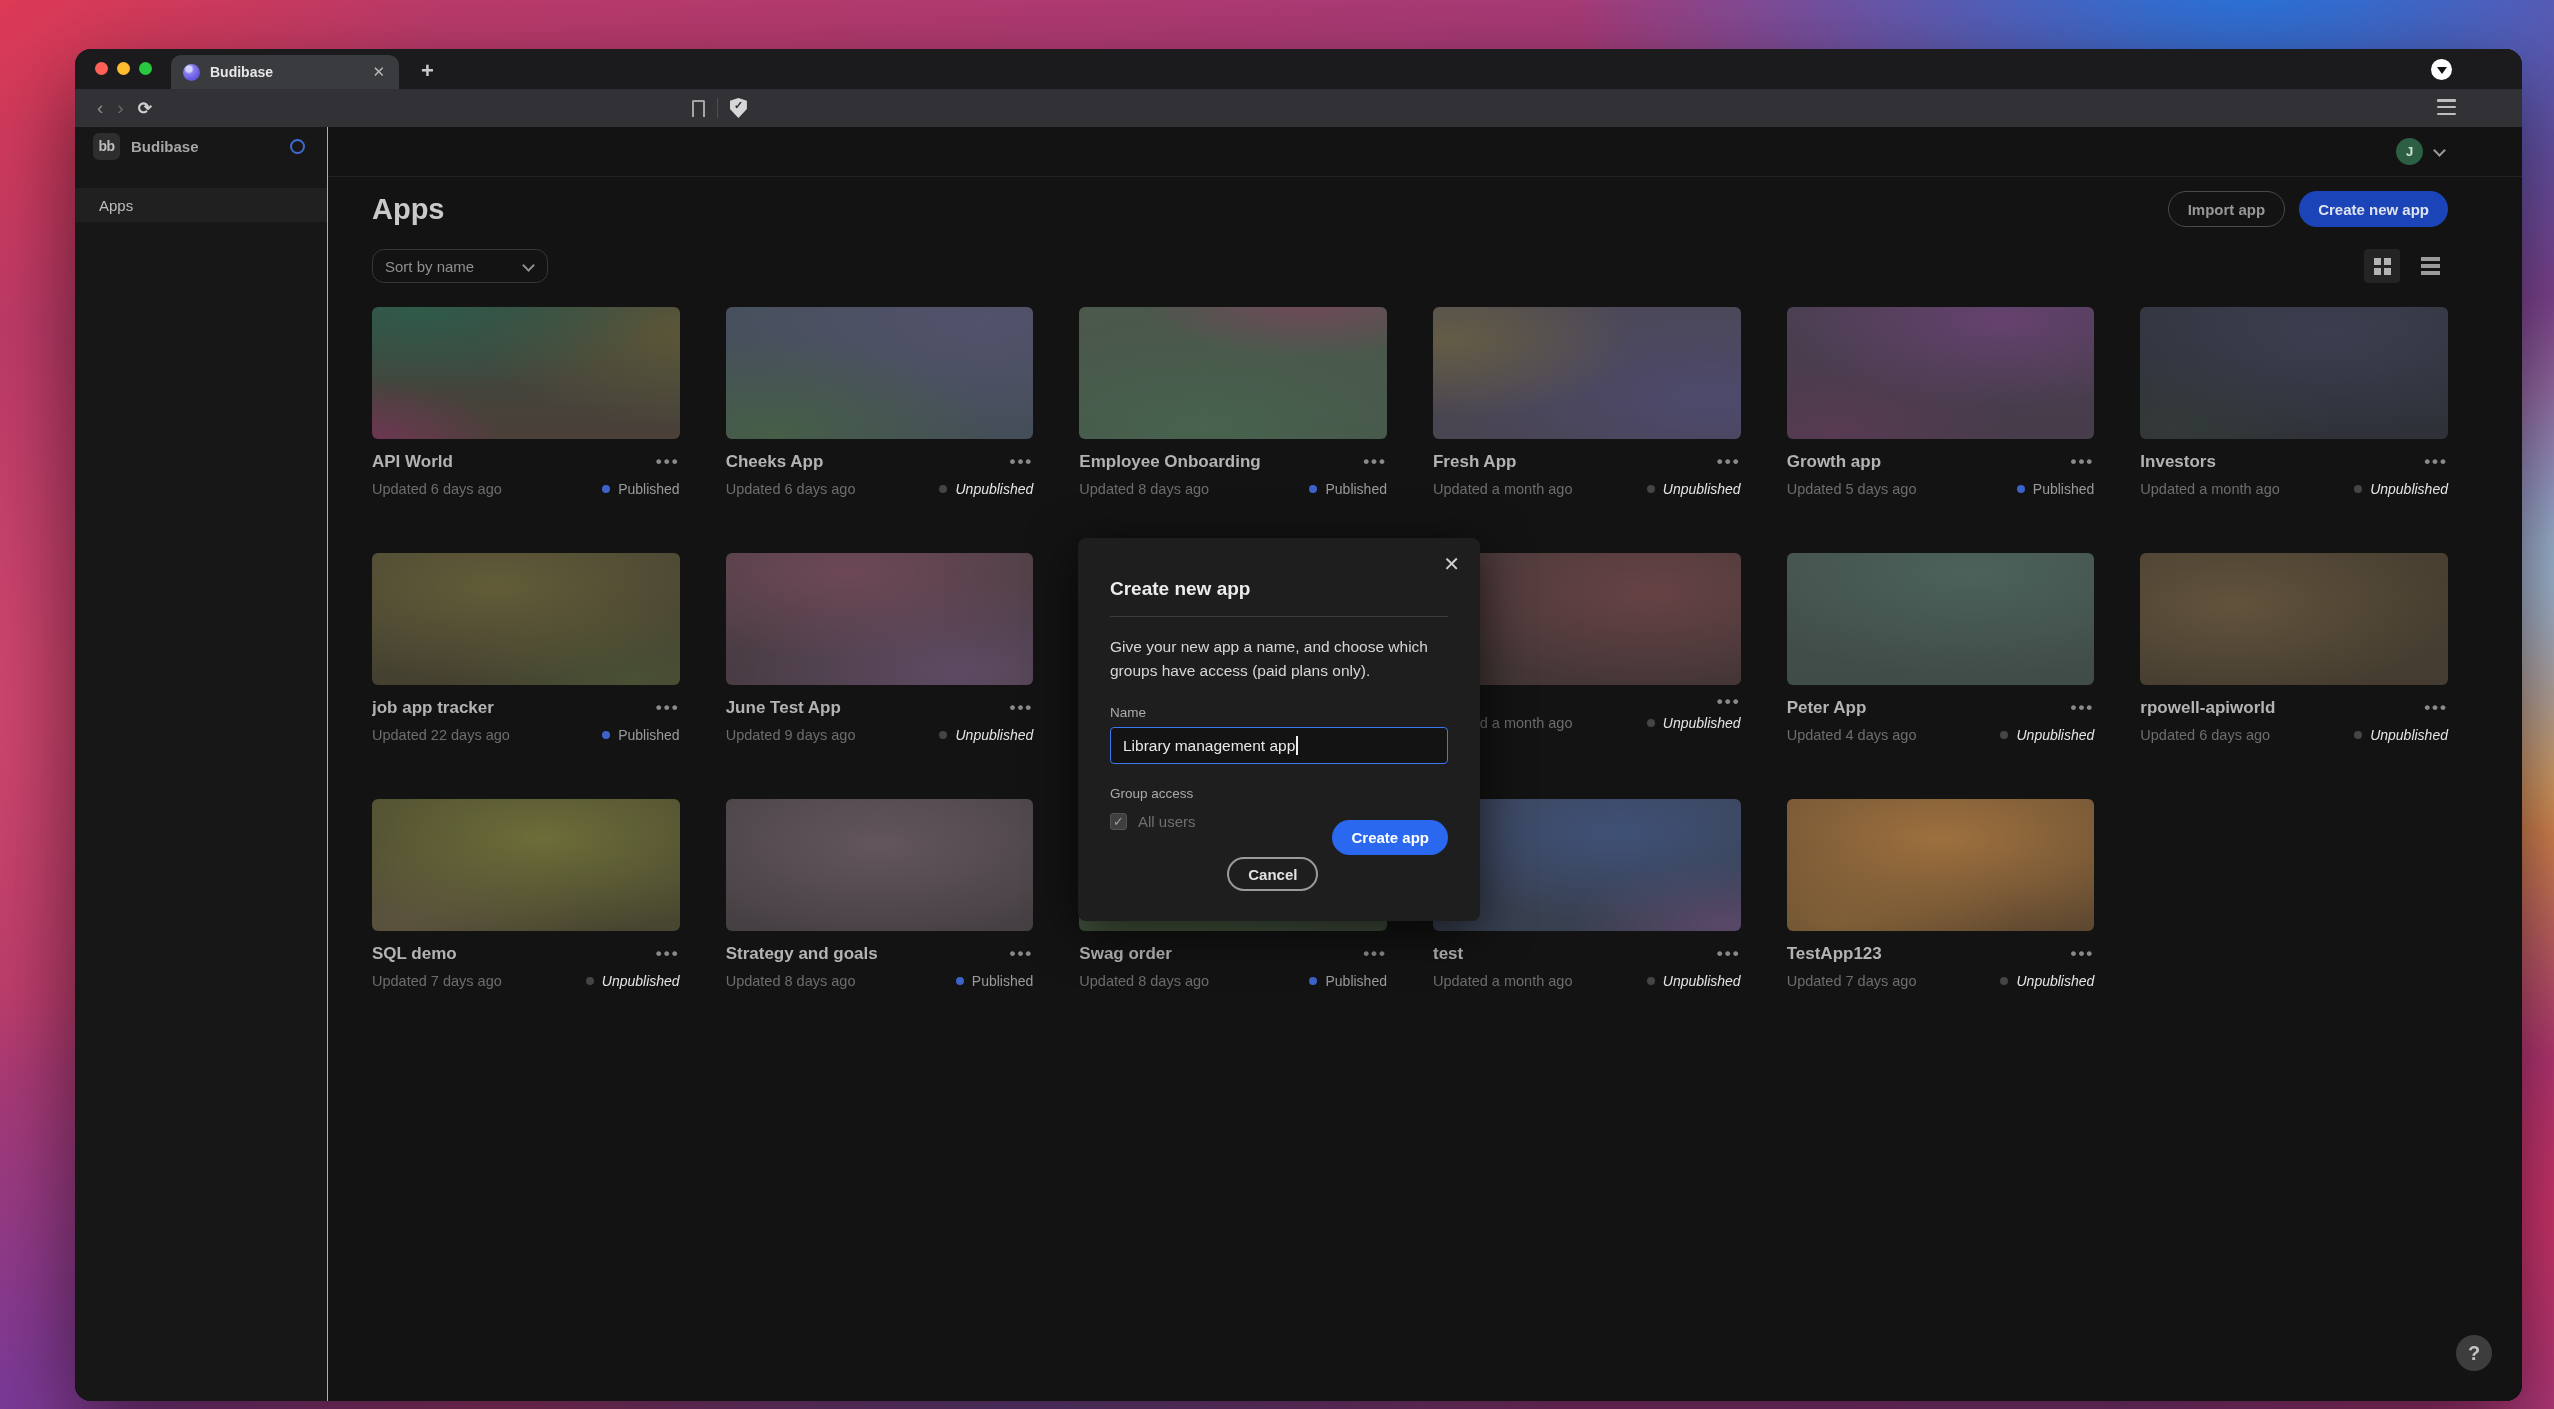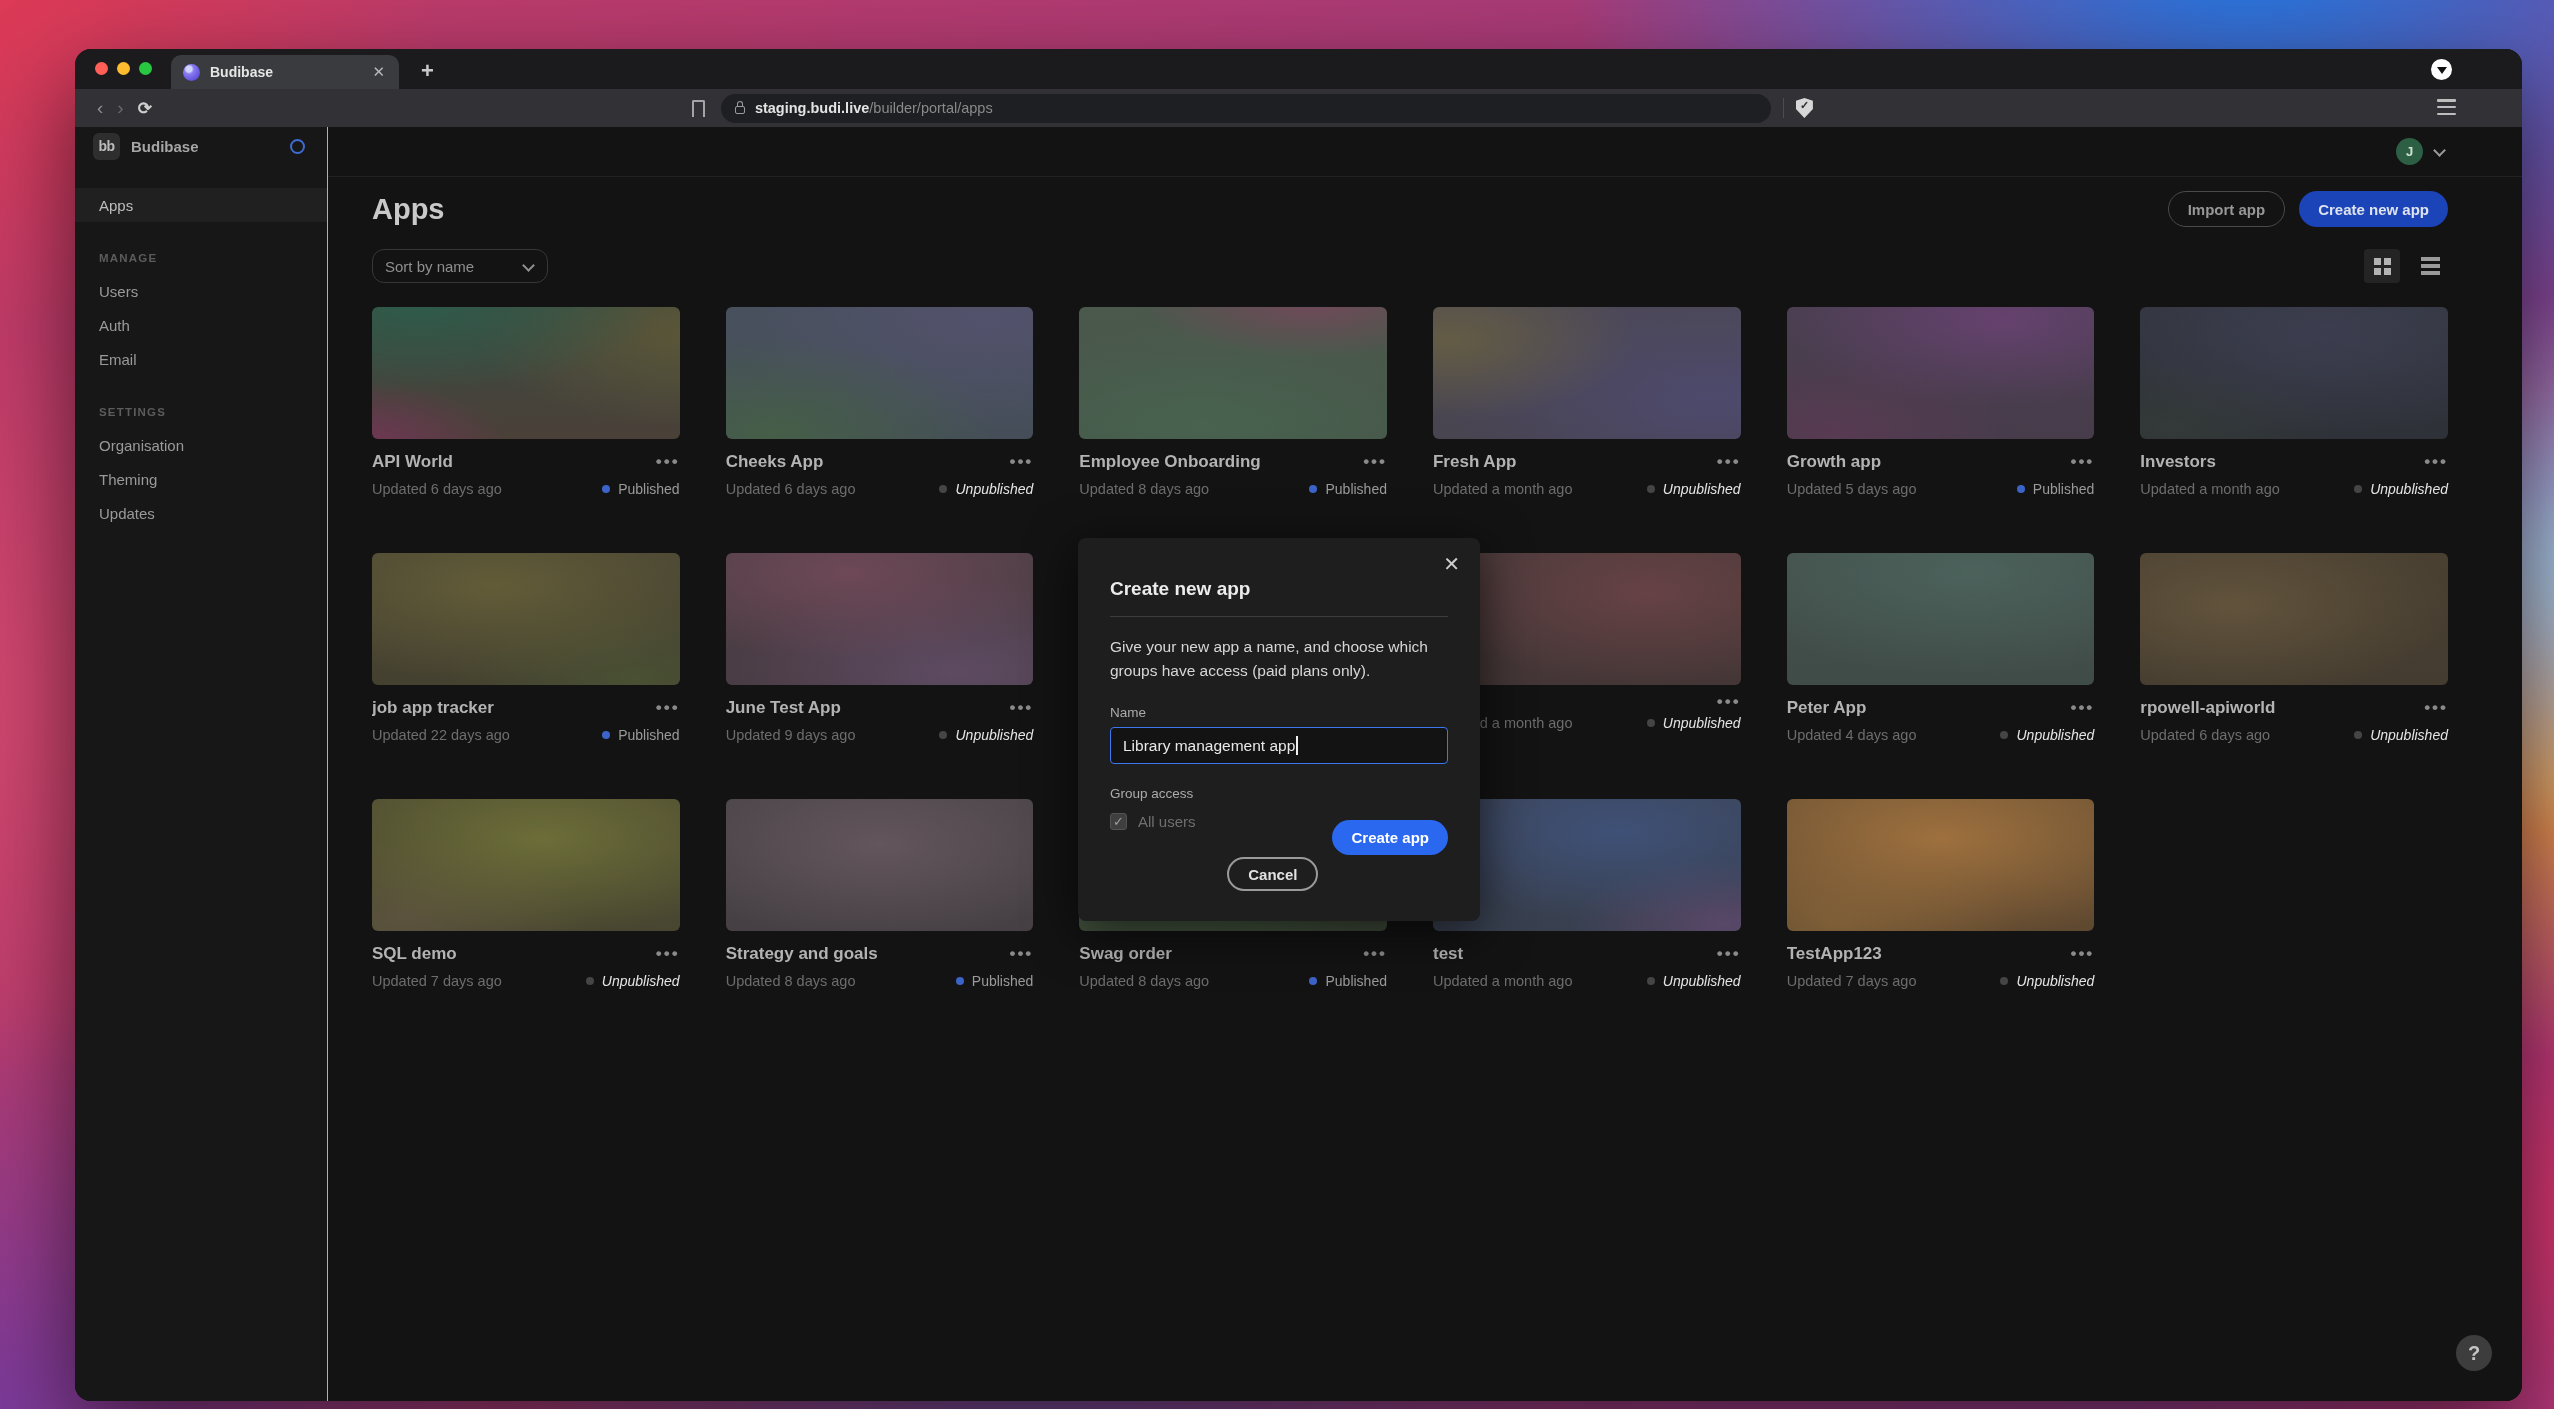--- a/index.html
+++ b/index.html
@@ -155,53 +155,38 @@
       </span>
   </div>
 
   <div class="toolbar">
     <div class="navbtns">
       <span class="arr">‹</span>
       <span class="arr fwd">›</span>
       <span class="reload">⟳</span>
     </div>
     <span class="bookmark"></span>
-    <div class="urlbar">
-      <span class="lock"></span>
-      <span class="url-host">staging.budi.live</span>
-      <span class="url-path">/builder/portal/apps</span>
-    </div>
     <span class="ext-divider"></span>
     <span class="shield"></span>
     <span class="menu-icon">
         <i></i>
         <i></i>
         <i></i>
       </span>
   </div>
 
   <div class="app">
 
     <div class="sidebar">
       <div class="side-head">
         <span class="logo-tile">bb</span>
         <span class="brand">Budibase</span>
         <span class="ring"></span>
       </div>
       <div class="side-item active">Apps</div>
-      <div id="sections">
-          <div class="side-label">MANAGE</div>
-          <div class="side-item">Users</div>
-          <div class="side-item">Auth</div>
-          <div class="side-item">Email</div>
-          <div class="side-label">SETTINGS</div>
-          <div class="side-item">Organisation</div>
-          <div class="side-item">Theming</div>
-          <div class="side-item">Updates</div>
-        </div>
     </div>
 
     <div class="main">
       <div class="topbar">
         <span class="avatar">J</span>
         <span class="chev"></span>
       </div>
 
       <div class="content">
         <div class="page-head">

